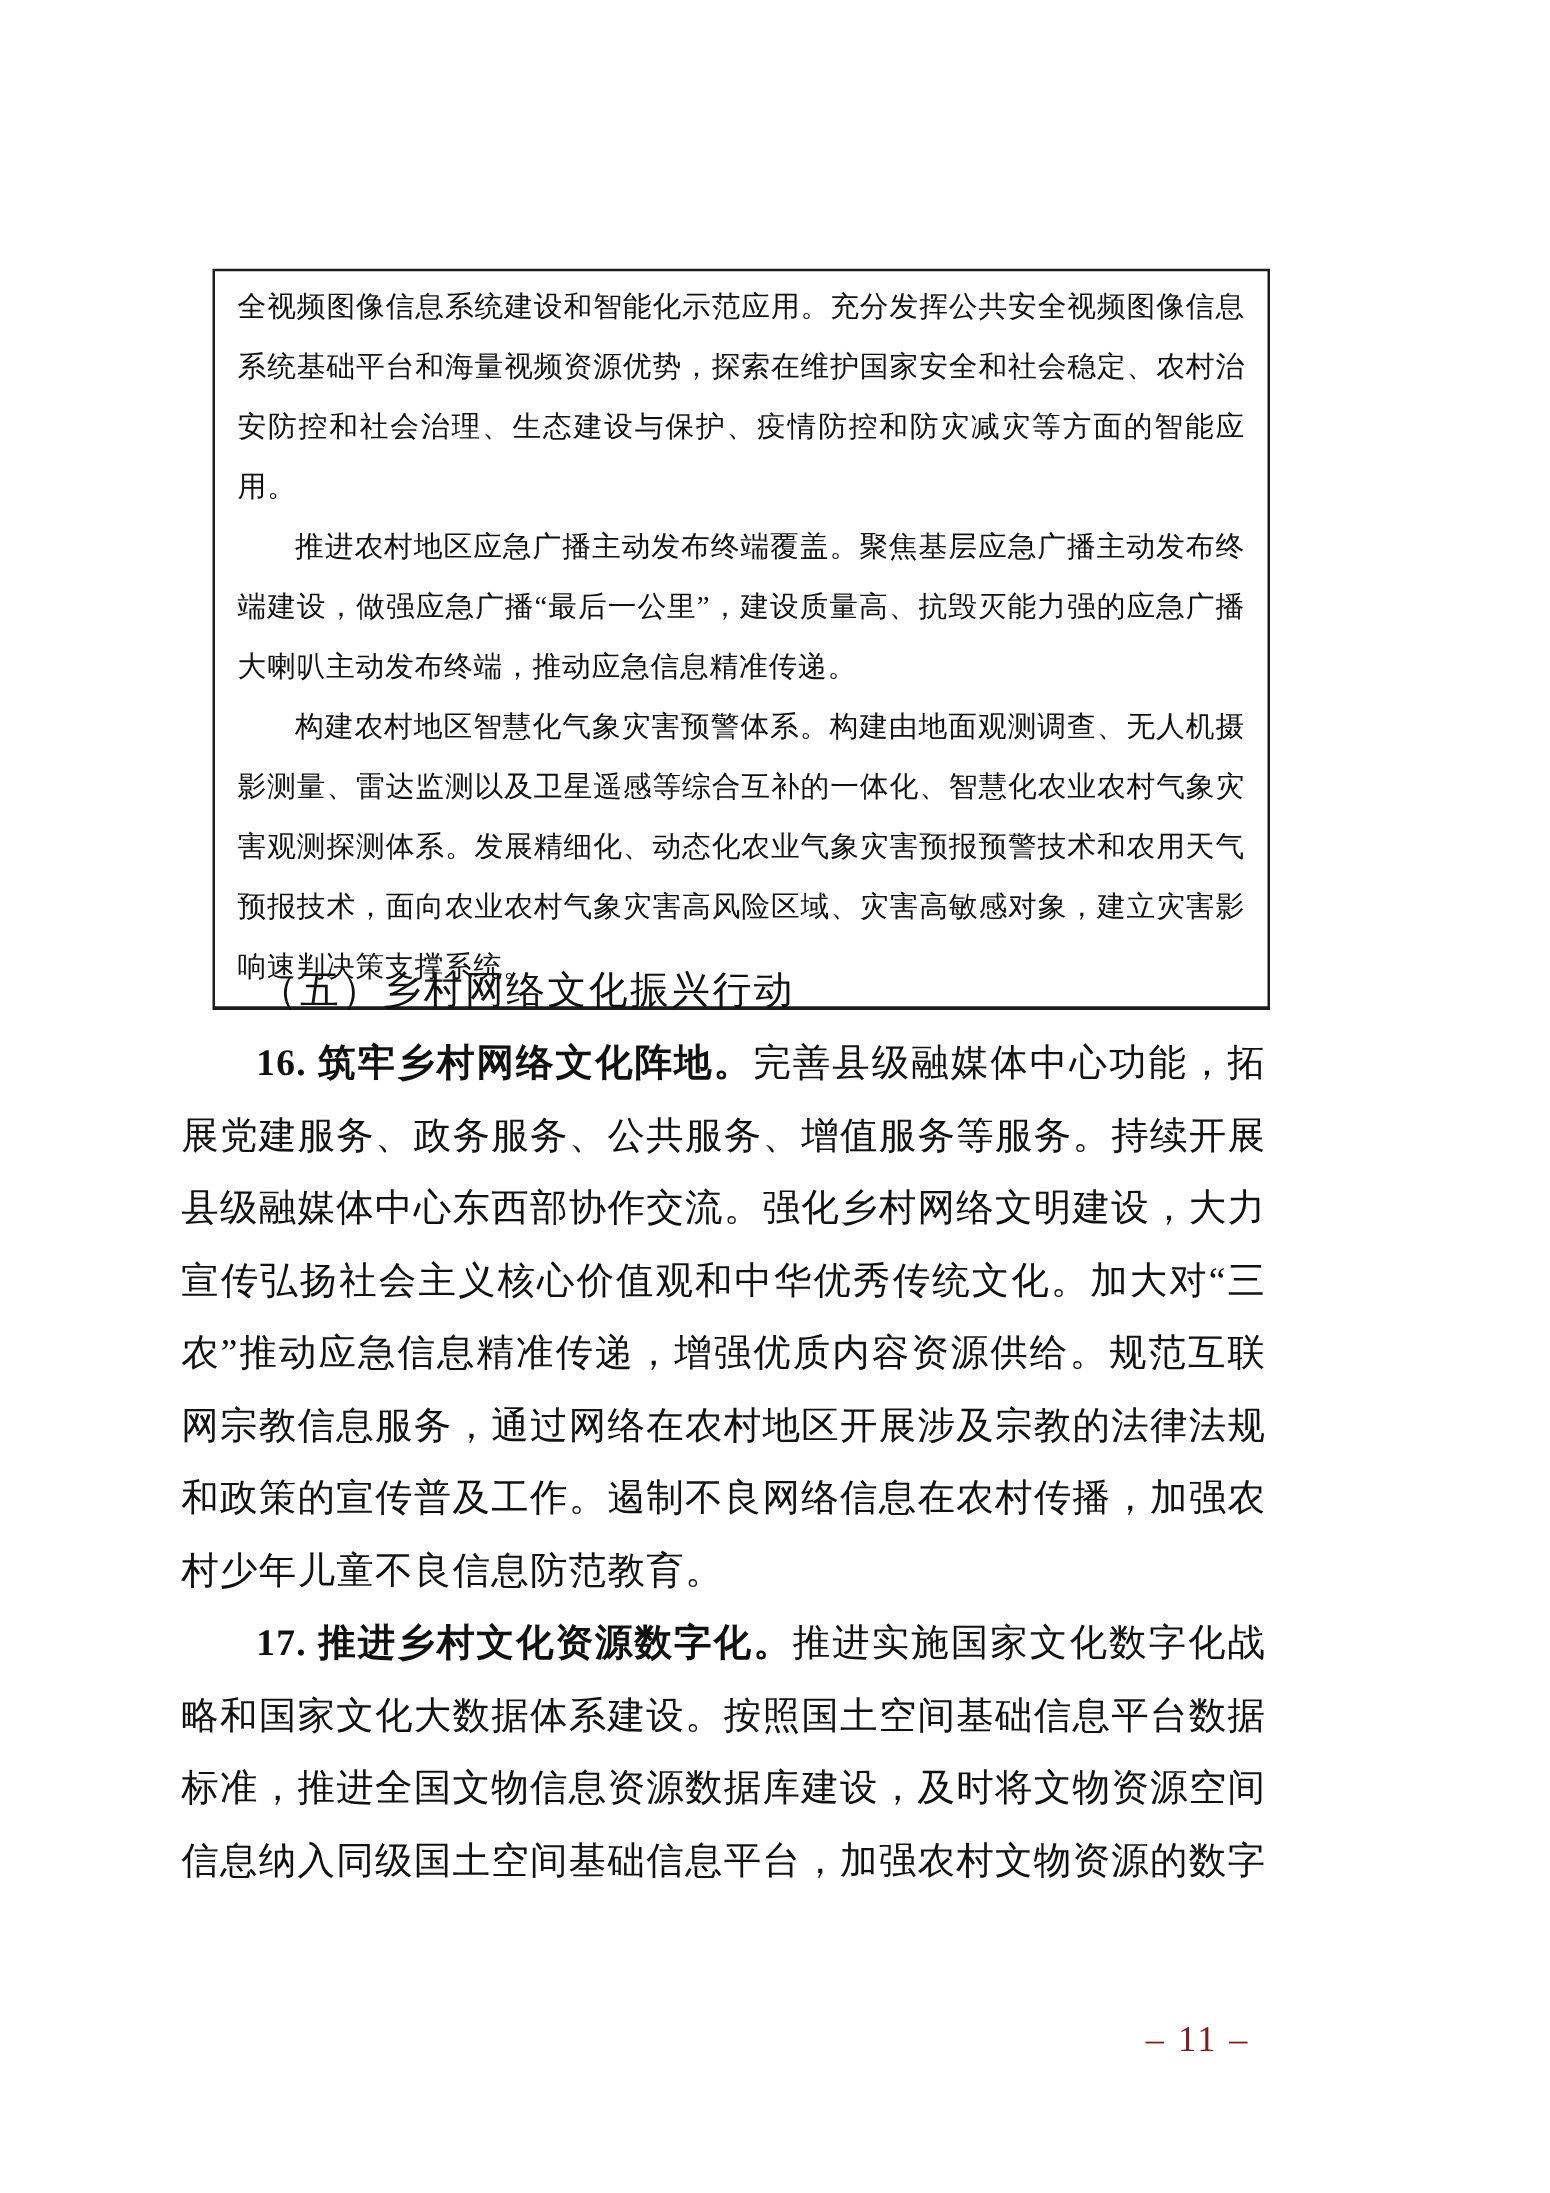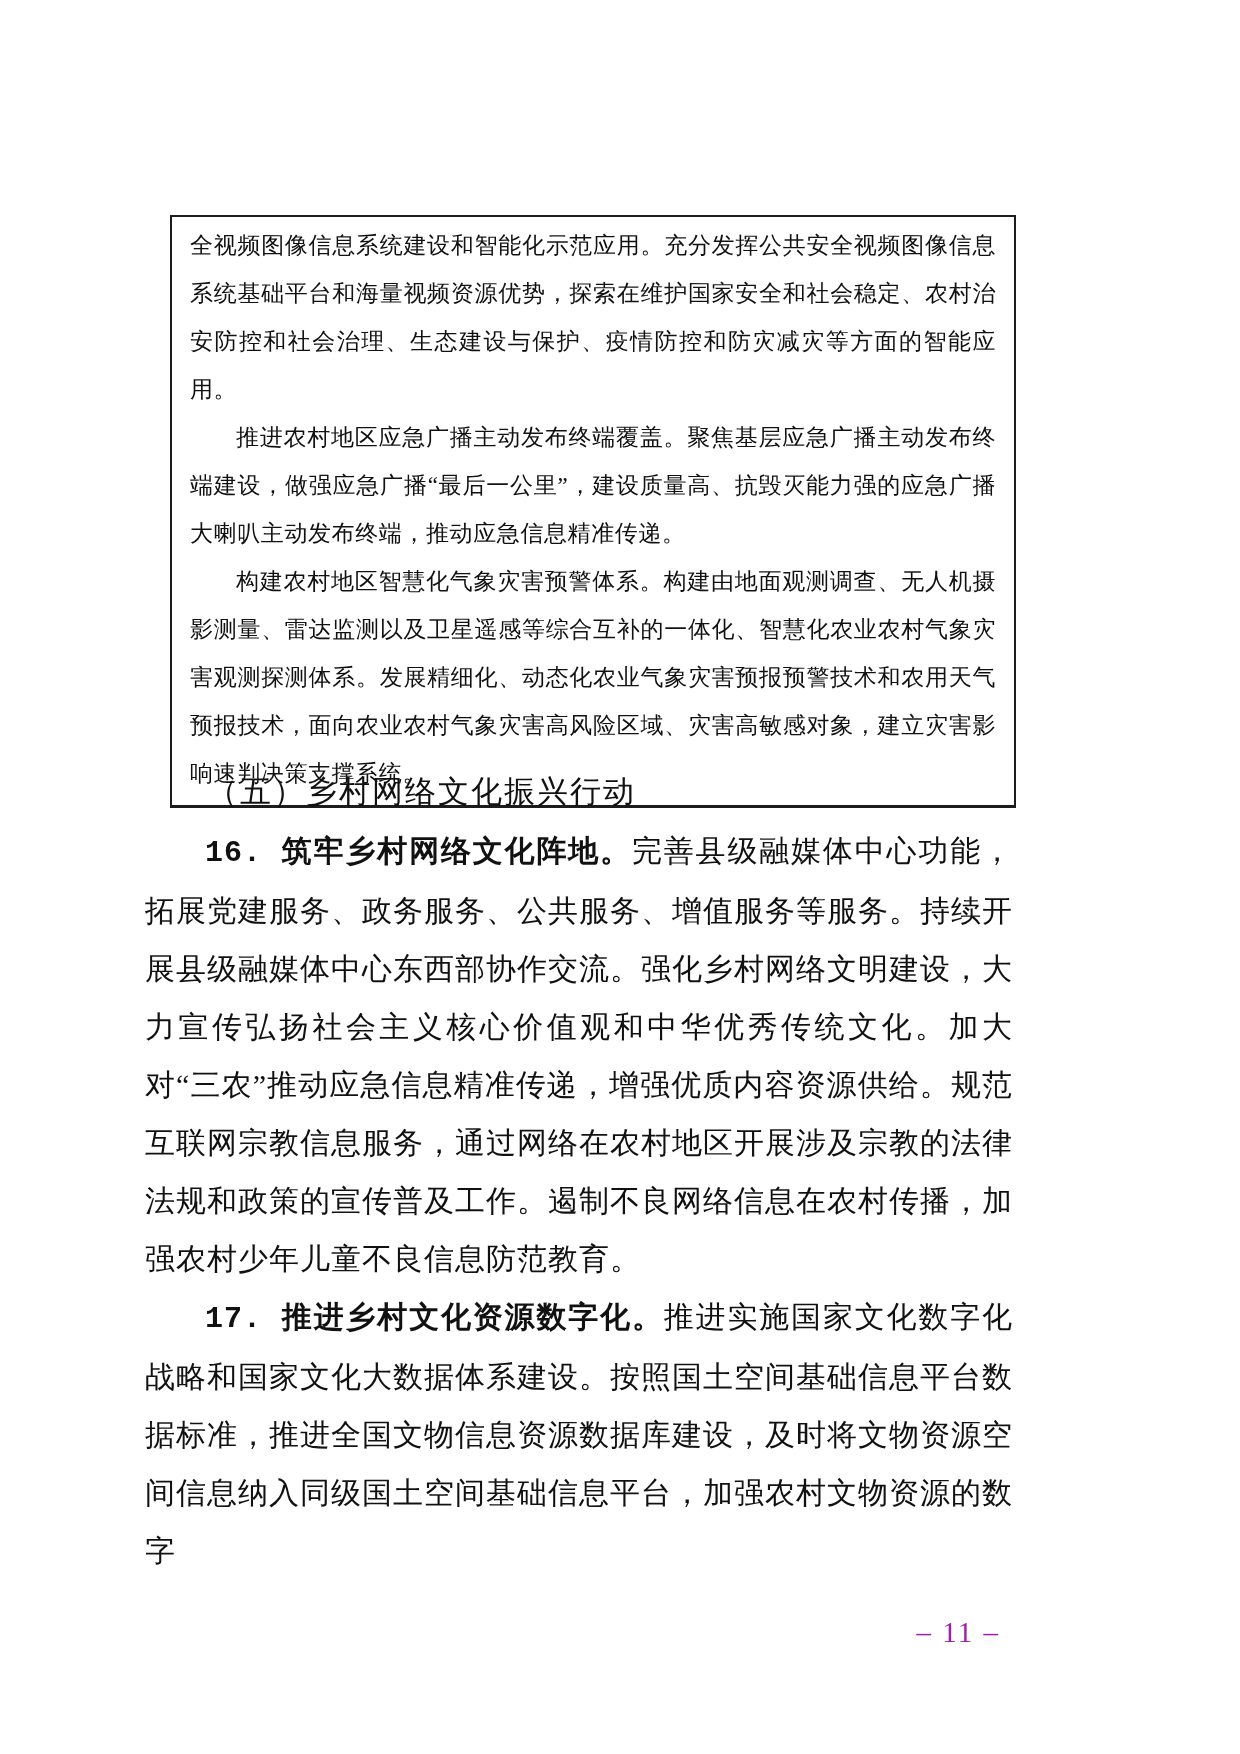--- a/index.html
+++ b/index.html
@@ -46,29 +46,29 @@
   }
   .section-heading {
     font-size: 31px;
     line-height: 60px;
     font-weight: 400;
     text-indent: 2em;
     text-align: left;
     letter-spacing: 2px;
   }
   .para { text-indent: 2em; }
-  .para .lead { font-weight: 700; font-family: Liberation Mono, monospace; }
+  .para .lead { font-weight: 700; }
 
   .page-number {
     position: absolute;
     top: 1616px;
     right: 156px;
     font-size: 29px;
     letter-spacing: 2px;
-    color: #a21caf;
+    color: #7f1d1d;
   }
 </style>
 </head>
 <body>
 
 <div class="page">
 
   <div class="text-box">
     <p>全视频图像信息系统建设和智能化示范应用。充分发挥公共安全视频图像信息系统基础平台和海量视频资源优势，探索在维护国家安全和社会稳定、农村治安防控和社会治理、生态建设与保护、疫情防控和防灾减灾等方面的智能应用。</p>
     <p class="indent">推进农村地区应急广播主动发布终端覆盖。聚焦基层应急广播主动发布终端建设，做强应急广播“最后一公里”，建设质量高、抗毁灭能力强的应急广播大喇叭主动发布终端，推动应急信息精准传递。</p>

